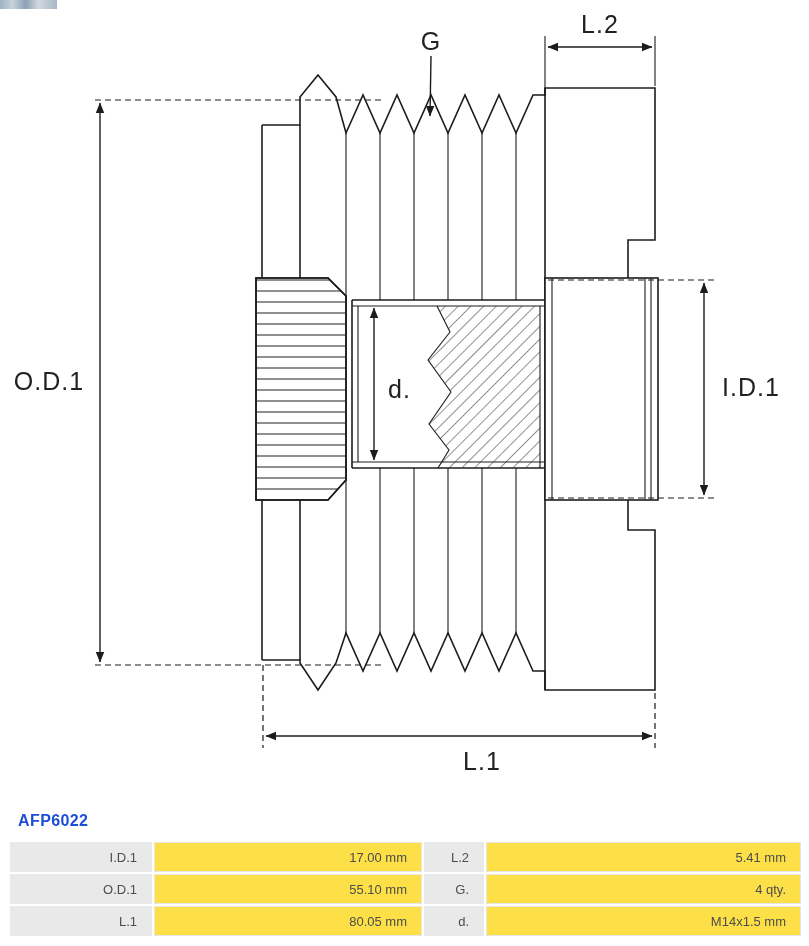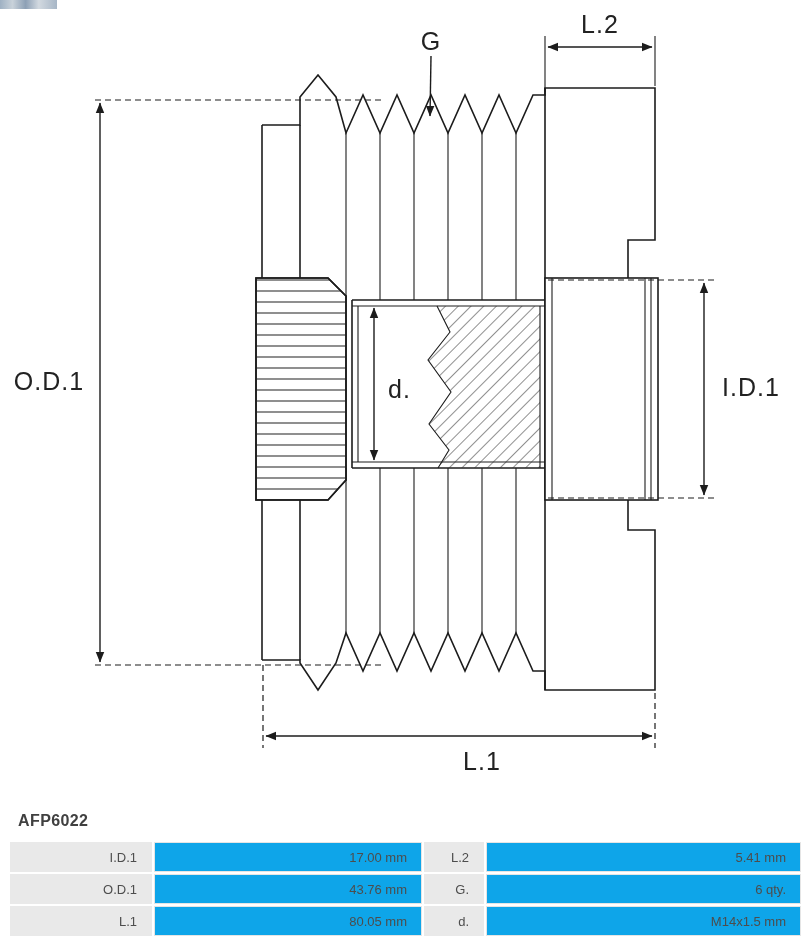--- a/index.html
+++ b/index.html
@@ -7,27 +7,27 @@
         font-family:"Liberation Sans",sans-serif;}
   .logo-fragment{position:absolute;left:0;top:0;width:57px;height:9px;
         background:linear-gradient(90deg,#9fb1c3 0%,#c9d2da 22%,#8da0b5 45%,#d2d9e0 68%,#a7b6c6 100%);}
   svg.drawing{position:absolute;left:0;top:0;}
   .ln{stroke:#1c1c1c;stroke-width:1.6;fill:none;stroke-linejoin:miter;}
   .thin{stroke:#1c1c1c;stroke-width:1.1;fill:none;}
   .dash{stroke:#1c1c1c;stroke-width:1.2;fill:none;stroke-dasharray:6 4;}
   .dim{stroke:#1c1c1c;stroke-width:1.4;fill:none;}
   .whitefill{fill:#ffffff;stroke:#1c1c1c;stroke-width:1.6;}
   .dim-label{fill:#222;font-size:25px;letter-spacing:1px;font-family:"Liberation Sans",sans-serif;}
-  .product-code{position:absolute;left:18px;top:812px;color:#404040;font-size:16px;
+  .product-code{position:absolute;left:18px;top:812px;color:#1d4ed8;font-size:16px;
         font-weight:700;letter-spacing:.4px;}
   table.spec{position:absolute;left:8px;top:840px;width:795px;border-collapse:separate;
         border-spacing:2px;font-size:13px;color:#4d4d4d;table-layout:fixed;}
   table.spec td{height:28px;padding:0 14px;text-align:right;overflow:hidden;white-space:nowrap;}
   td.lbl{background:#e9e9e9;border:1px solid #e9e9e9;}
-  td.val{background:#0ea5e9;border:1px solid #e5e5e5;}
+  td.val{background:#fde047;border:1px solid #e5e5e5;}
 </style>
 </head>
 <body>
 
 <div class="page">
 
   <div class="logo-fragment"></div>
 
   <svg class="drawing" width="809" height="800" viewBox="0 0 809 800">
     <defs>
@@ -144,23 +144,23 @@
     </colgroup>
     <tbody>
       <tr>
         <td class="lbl">I.D.1</td>
         <td class="val">17.00 mm</td>
         <td class="lbl">L.2</td>
         <td class="val">5.41 mm</td>
       </tr>
       <tr>
         <td class="lbl">O.D.1</td>
-        <td class="val">43.76 mm</td>
+        <td class="val">55.10 mm</td>
         <td class="lbl">G.</td>
-        <td class="val">6 qty.</td>
+        <td class="val">4 qty.</td>
       </tr>
       <tr>
         <td class="lbl">L.1</td>
         <td class="val">80.05 mm</td>
         <td class="lbl">d.</td>
         <td class="val">M14x1.5 mm</td>
       </tr>
     </tbody>
   </table>
 

